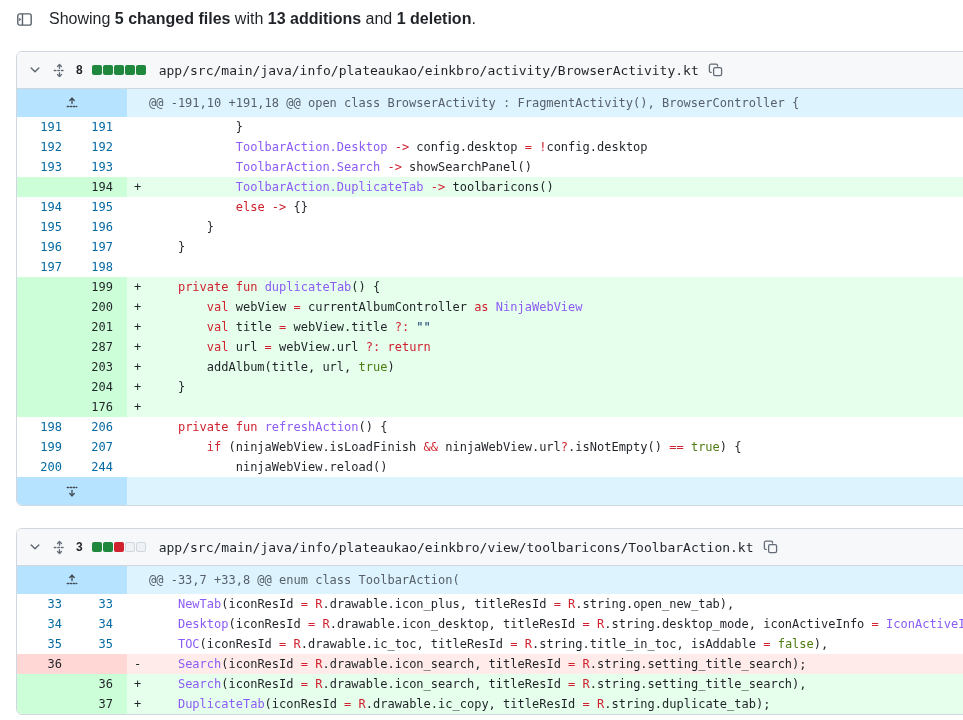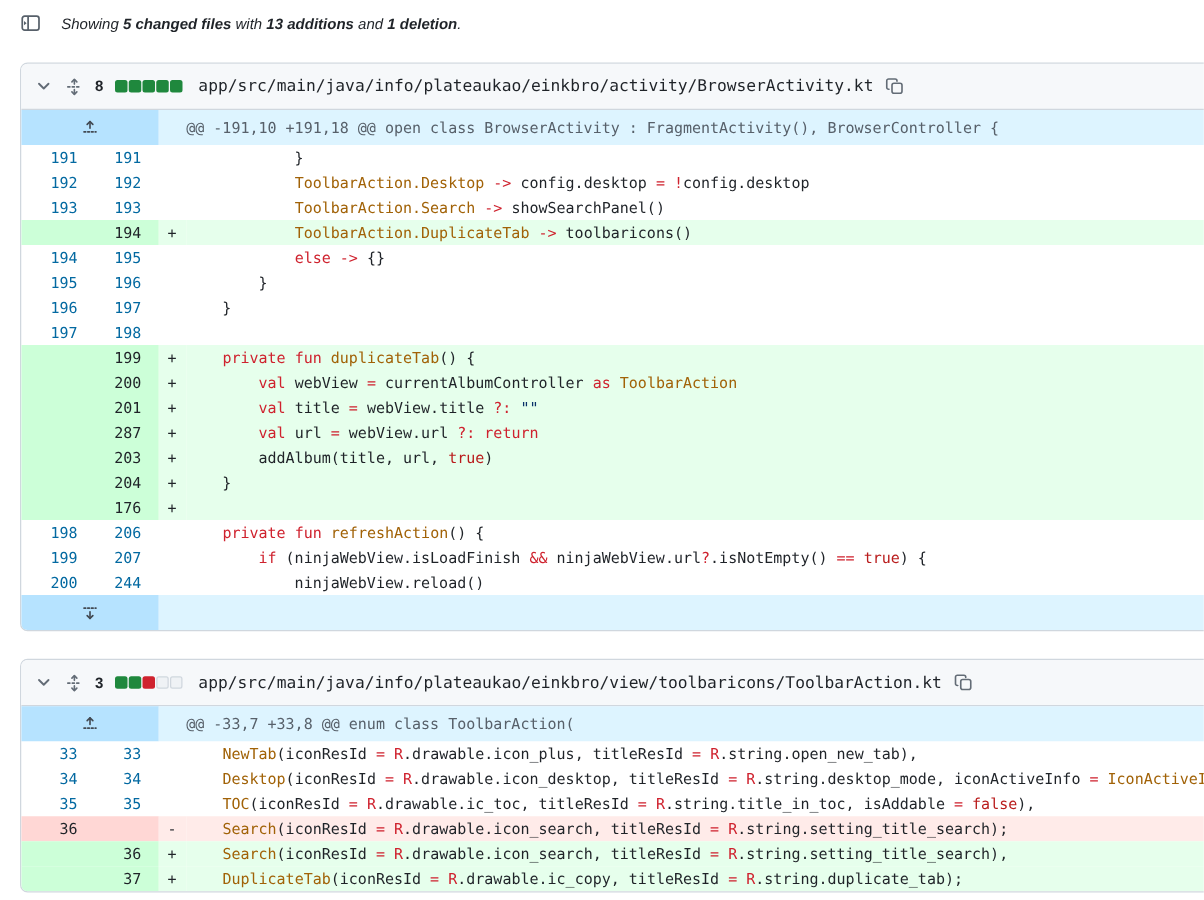--- a/index.html
+++ b/index.html
@@ -2,21 +2,21 @@
 <html><head>
 <meta charset="utf-8">
 <style>
   * { box-sizing: border-box; }
   html,body { margin:0; padding:0; }
   body {
     width:963px; height:720px; overflow:hidden;
     background:#ffffff; color:#1f2328;
     font-family:"Liberation Sans", sans-serif;
   }
-  .summary-bar { display:flex; align-items:center; gap:16px; padding:10px 16px 4px 16px; font-size:12px;font-style:italic; }
+  .summary-bar { display:flex; align-items:center; gap:16px; padding:10px 16px 4px 16px; font-size:16px; }
   .summary-bar b { font-weight:600; }
   .icon-btn { background:none; border:none; padding:0; margin:0; cursor:pointer; display:inline-flex; align-items:center; color:#57606a; }
   .file {
     margin:19px 0 0 16px; width:1130px;
     border:1px solid #d0d7de; border-radius:6px; overflow:hidden; background:#fff;
   }
   .file + .file { margin-top:22px; }
   .file-header {
     display:flex; align-items:center; gap:9px; height:37px;
     background:#f6f8fa; border-bottom:1px solid #d0d7de; padding:0 8px 0 10px;
@@ -37,22 +37,22 @@
   .code { flex:1; overflow:hidden; color:#1f2328; }
   .row-add .code, .row-add .marker { background:#e6ffec; }
   .row-add .ln { background:#ccffd8; color:#1f2328; }
   .row-del .code, .row-del .marker { background:#ffebe9; }
   .row-del .ln { background:#ffd7d5; color:#1f2328; }
   .row-hunk, .row-expand { height:28px; line-height:28px; }
   .hunk-gutter { width:110px; flex:none; background:#b6e3ff; display:flex; }
   .expand-btn { width:100%; height:100%; background:#b6e3ff; border:none; cursor:pointer; display:flex; align-items:center; justify-content:center; color:#424a53; padding:0; }
   .hunk-text { flex:1; background:#ddf4ff; color:#57606a; padding-left:22px; overflow:hidden; }
   .tk-k { color:#cf222e; }
-  .tk-e { color:#a16207; }
-  .tk-c { color:#b91c1c; }
+  .tk-e { color:#8b5cf6; }
+  .tk-c { color:#4d7c0f; }
   .tk-s { color:#0a3069; }
 </style>
 </head>
 <body>
 
 <div class="summary-bar">
   <button class="icon-btn">
     <svg width="17" height="17" viewBox="0 0 16 16" fill="none" stroke="currentColor" stroke-width="1.3">
       <rect x="1.7" y="2.7" width="12.6" height="10.6" rx="1.8"></rect>
       <line x1="6.1" y1="2.7" x2="6.1" y2="13.3"></line>
@@ -110,21 +110,21 @@
       </div>
     <div class="row row-context"><span class="ln ln1">191</span><span class="ln ln2">191</span><span class="marker"></span><span class="code"><span>            }</span></span></div>
         <div class="row row-context"><span class="ln ln1">192</span><span class="ln ln2">192</span><span class="marker"></span><span class="code"><span>            </span><span class="tk-e">ToolbarAction.Desktop</span><span> </span><span class="tk-k">-&gt;</span><span> config.desktop </span><span class="tk-k">=</span><span> </span><span class="tk-k">!</span><span>config.desktop</span></span></div>
         <div class="row row-context"><span class="ln ln1">193</span><span class="ln ln2">193</span><span class="marker"></span><span class="code"><span>            </span><span class="tk-e">ToolbarAction.Search</span><span> </span><span class="tk-k">-&gt;</span><span> showSearchPanel()</span></span></div>
         <div class="row row-add"><span class="ln ln1"></span><span class="ln ln2">194</span><span class="marker">+</span><span class="code"><span>            </span><span class="tk-e">ToolbarAction.DuplicateTab</span><span> </span><span class="tk-k">-&gt;</span><span> toolbaricons()</span></span></div>
         <div class="row row-context"><span class="ln ln1">194</span><span class="ln ln2">195</span><span class="marker"></span><span class="code"><span>            </span><span class="tk-k">else</span><span> </span><span class="tk-k">-&gt;</span><span> {}</span></span></div>
         <div class="row row-context"><span class="ln ln1">195</span><span class="ln ln2">196</span><span class="marker"></span><span class="code"><span>        }</span></span></div>
         <div class="row row-context"><span class="ln ln1">196</span><span class="ln ln2">197</span><span class="marker"></span><span class="code"><span>    }</span></span></div>
         <div class="row row-context"><span class="ln ln1">197</span><span class="ln ln2">198</span><span class="marker"></span><span class="code"></span></div>
         <div class="row row-add"><span class="ln ln1"></span><span class="ln ln2">199</span><span class="marker">+</span><span class="code"><span>    </span><span class="tk-k">private</span><span> </span><span class="tk-k">fun</span><span> </span><span class="tk-e">duplicateTab</span><span>() {</span></span></div>
-        <div class="row row-add"><span class="ln ln1"></span><span class="ln ln2">200</span><span class="marker">+</span><span class="code"><span>        </span><span class="tk-k">val</span><span> webView </span><span class="tk-k">=</span><span> currentAlbumController </span><span class="tk-k">as</span><span> </span><span class="tk-e">ToolbarAction</span></span></div>
+        <div class="row row-add"><span class="ln ln1"></span><span class="ln ln2">200</span><span class="marker">+</span><span class="code"><span>        </span><span class="tk-k">val</span><span> webView </span><span class="tk-k">=</span><span> currentAlbumController </span><span class="tk-k">as</span><span> </span><span class="tk-e">NinjaWebView</span></span></div>
         <div class="row row-add"><span class="ln ln1"></span><span class="ln ln2">201</span><span class="marker">+</span><span class="code"><span>        </span><span class="tk-k">val</span><span> title </span><span class="tk-k">=</span><span> webView.title </span><span class="tk-k">?:</span><span> </span><span class="tk-s">""</span></span></div>
         <div class="row row-add"><span class="ln ln1"></span><span class="ln ln2">287</span><span class="marker">+</span><span class="code"><span>        </span><span class="tk-k">val</span><span> url </span><span class="tk-k">=</span><span> webView.url </span><span class="tk-k">?:</span><span> </span><span class="tk-k">return</span></span></div>
         <div class="row row-add"><span class="ln ln1"></span><span class="ln ln2">203</span><span class="marker">+</span><span class="code"><span>        addAlbum(title, url, </span><span class="tk-c">true</span><span>)</span></span></div>
         <div class="row row-add"><span class="ln ln1"></span><span class="ln ln2">204</span><span class="marker">+</span><span class="code"><span>    }</span></span></div>
         <div class="row row-add"><span class="ln ln1"></span><span class="ln ln2">176</span><span class="marker">+</span><span class="code"></span></div>
         <div class="row row-context"><span class="ln ln1">198</span><span class="ln ln2">206</span><span class="marker"></span><span class="code"><span>    </span><span class="tk-k">private</span><span> </span><span class="tk-k">fun</span><span> </span><span class="tk-e">refreshAction</span><span>() {</span></span></div>
         <div class="row row-context"><span class="ln ln1">199</span><span class="ln ln2">207</span><span class="marker"></span><span class="code"><span>        </span><span class="tk-k">if</span><span> (ninjaWebView.isLoadFinish </span><span class="tk-k">&amp;&amp;</span><span> ninjaWebView.url</span><span class="tk-k">?</span><span>.isNotEmpty() </span><span class="tk-k">==</span><span> </span><span class="tk-c">true</span><span>) {</span></span></div>
         <div class="row row-context"><span class="ln ln1">200</span><span class="ln ln2">244</span><span class="marker"></span><span class="code"><span>            ninjaWebView.reload()</span></span></div>
         <div class="row row-expand"><div class="hunk-gutter"><button class="expand-btn"><svg width="14" height="14" viewBox="0 0 16 16" fill="none" stroke="currentColor" stroke-width="1.5" stroke-linecap="round" stroke-linejoin="round">
                 <line x1="2.5" y1="4" x2="13.5" y2="4" stroke-dasharray="1.6 1.8"></line>

